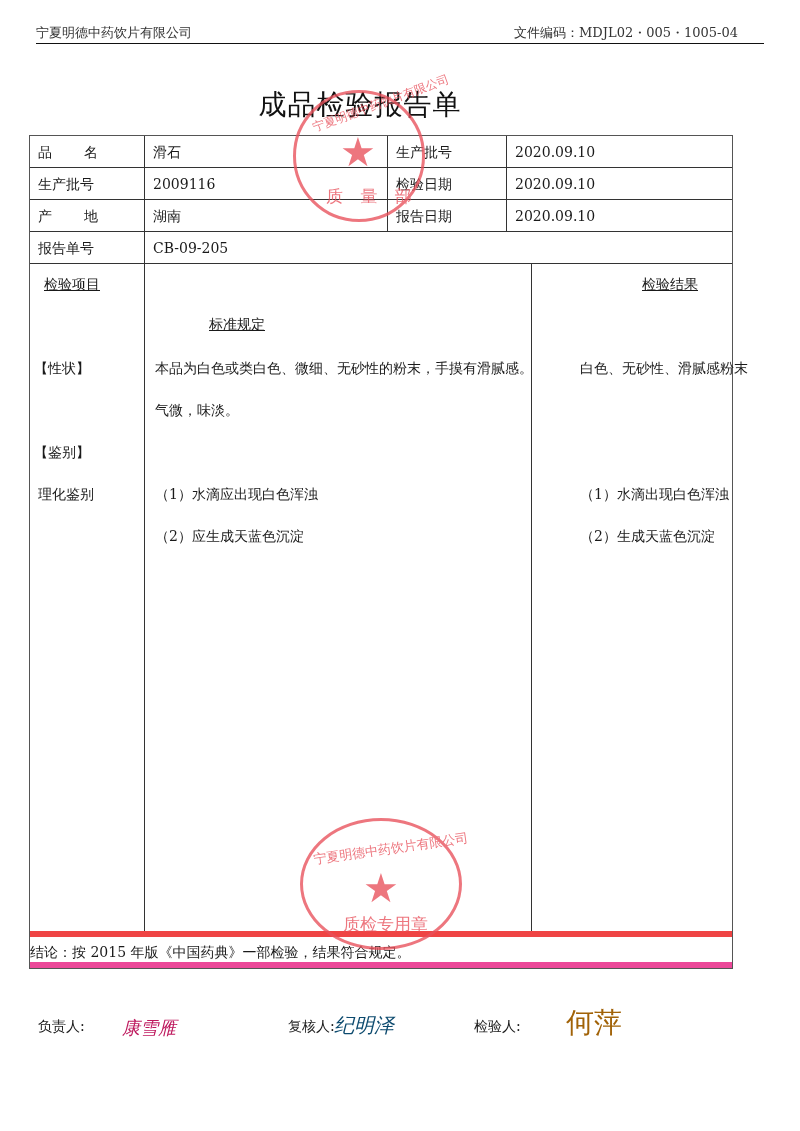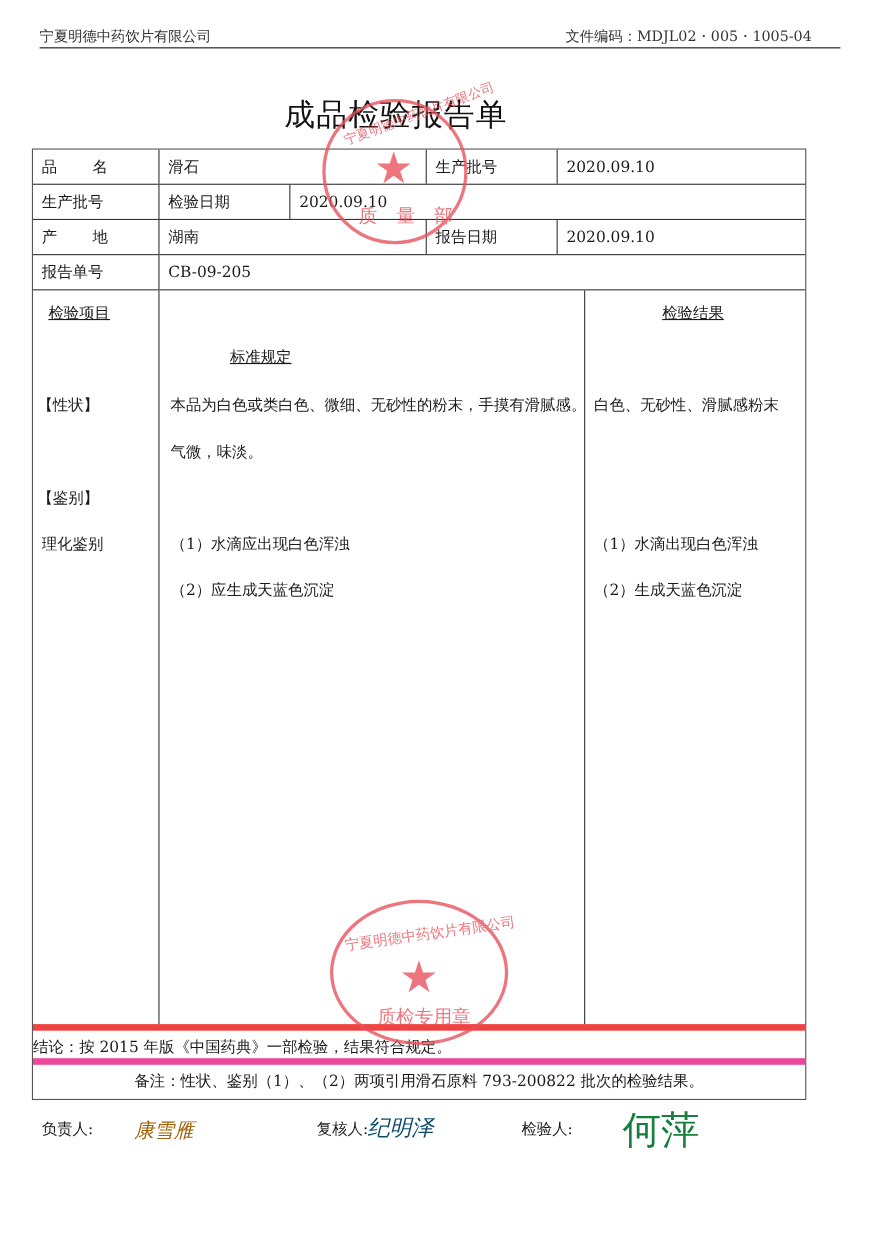--- a/index.html
+++ b/index.html
@@ -18,21 +18,21 @@
   .c1 { width:115px; }
   .c2 { width:243px; }
   .c3 { width:119px; }
   .c4 { flex:1; }
   .spaced { letter-spacing:0; display:flex; justify-content:space-between; padding-right:46px; }
   .body-sec { display:flex; height:673px; border-bottom:6px solid #ef4444; box-sizing:border-box; }
   .bcol { box-sizing:border-box; border-right:1px solid #333; position:relative; font-size:14px; }
   .bcol:last-child { border-right:none; }
   .b1 { width:115px; }
   .b2 { width:387px; }
-  .b3 { flex:1; }
+  .b3 { flex:1;margin-left:40px; }
   .u { text-decoration:underline; }
   .abs { position:absolute; white-space:nowrap; }
   .conc { height:31px; border-bottom:6px solid #ec4899; box-sizing:border-box; line-height:31px; font-size:14px; }
   .rem { height:31px; text-align:center; line-height:31px; font-size:14px; box-sizing:border-box; }
   .sig-row { position:absolute; top:1012px; left:38px; font-size:14px; width:700px; height:40px; }
   .sig-label { position:absolute; top:6px; white-space:nowrap; }
   .sig { position:absolute; font-family:"DejaVu Sans","Liberation Sans",sans-serif; white-space:nowrap; }
   .stamp { position:absolute; border-radius:50%; border:3px solid #e8505b; opacity:0.78; pointer-events:none; box-sizing:border-box; }
   .stamp-text { position:absolute; color:#e8505b; font-family:"DejaVu Sans","Liberation Sans",sans-serif; white-space:nowrap; }
   .star { position:absolute; color:#e8505b; }
@@ -51,20 +51,21 @@
     <div class="cell c1 spaced">
       <span>品</span>
       <span>名</span>
     </div>
     <div class="cell c2">滑石</div>
     <div class="cell c3">生产批号</div>
     <div class="cell c4">2020.09.10</div>
   </div>
   <div class="row">
     <div class="cell c1">生产批号</div>
+    <div class="cell c2">2009116</div>
     <div class="cell c3">检验日期</div>
     <div class="cell c4">2020.09.10</div>
   </div>
   <div class="row">
     <div class="cell c1 spaced">
       <span>产</span>
       <span>地</span>
     </div>
     <div class="cell c2">湖南</div>
     <div class="cell c3">报告日期</div>
@@ -91,35 +92,34 @@
     </div>
     <div class="bcol b3">
       <span class="abs u" style="left:70px;top:12px;">检验结果</span>
       <span class="abs" style="left:8px;top:96px;">白色、无砂性、滑腻感粉末</span>
       <span class="abs" style="left:8px;top:222px;">（1）水滴出现白色浑浊</span>
       <span class="abs" style="left:8px;top:264px;">（2）生成天蓝色沉淀</span>
     </div>
   </div>
 
   <div class="conc">结论：按 2015 年版《中国药典》一部检验，结果符合规定。</div>
-  <div class="rem">备注：性状、鉴别（1）、（2）两项引用滑石原料 793-200822 批次的检验结果。</div>
 </div>
 
 <div class="stamp" style="left:293px;top:90px;width:132px;height:132px;">
   <span class="stamp-text" style="left:14px;top:8px;font-size:12px;transform:rotate(-20deg);width:110px;text-align:center;">宁夏明德中药饮片有限公司</span>
   <span class="star" style="left:44px;top:36px;font-size:40px;">★</span>
   <span class="stamp-text" style="left:30px;top:92px;font-size:17px;letter-spacing:6px;">质 量 部</span>
 </div>
 
 <div class="stamp" style="left:300px;top:818px;width:162px;height:132px;">
   <span class="stamp-text" style="left:10px;top:20px;font-size:13px;width:140px;text-align:center;transform:rotate(-8deg);">宁夏明德中药饮片有限公司</span>
   <span class="star" style="left:60px;top:44px;font-size:40px;">★</span>
   <span class="stamp-text" style="left:40px;top:92px;font-size:17px;">质检专用章</span>
 </div>
 
 <div class="sig-row">
   <span class="sig-label" style="left:0;">负责人:</span>
-  <span class="sig" style="left:84px;top:4px;font-size:18px;color:#a16207;font-style:italic;">康雪雁</span>
+  <span class="sig" style="left:84px;top:4px;font-size:18px;color:#be185d;font-style:italic;">康雪雁</span>
   <span class="sig-label" style="left:230px;margin-left:20px;">复核人:</span>
   <span class="sig" style="left:296px;top:0px;font-size:20px;color:#0c4a6e;font-style:italic;">纪明泽</span>
   <span class="sig-label" style="left:436px;">检验人:</span>
-  <span class="sig" style="left:528px;top:-8px;font-size:35px;color:#15803d;text-align:right;">何萍</span>
+  <span class="sig" style="left:528px;top:-8px;font-size:28px;color:#a16207;text-align:right;">何萍</span>
 </div>
 
 </body></html>

